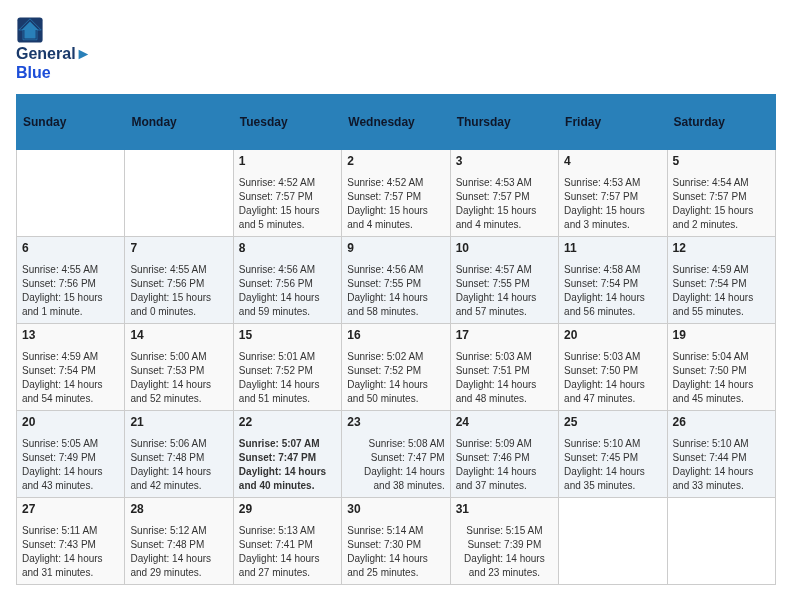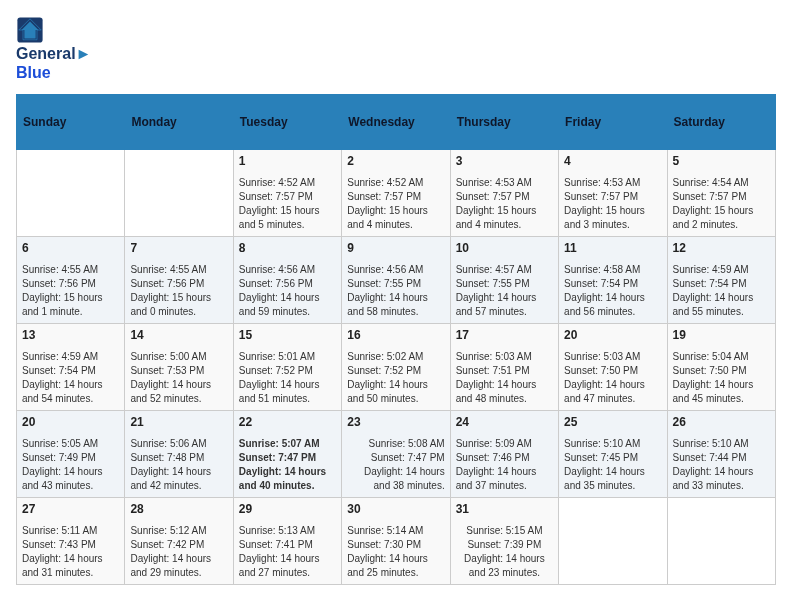--- a/index.html
+++ b/index.html
@@ -312,21 +312,21 @@
         <td>
           <span class="day-number">27</span>
           <div class="day-info" style="white-space: pre-line;">Sunrise: 5:11 AM
 Sunset: 7:43 PM
 Daylight: 14 hours
 and 31 minutes.</div>
         </td>
         <td>
           <span class="day-number">28</span>
           <div class="day-info" style="white-space: pre-line;">Sunrise: 5:12 AM
-Sunset: 7:42 PM
+Sunset: 7:48 PM
 Daylight: 14 hours
 and 29 minutes.</div>
         </td>
         <td>
           <span class="day-number">29</span>
           <div class="day-info" style="white-space: pre-line;">Sunrise: 5:13 AM
 Sunset: 7:41 PM
 Daylight: 14 hours
 and 27 minutes.</div>
         </td>

